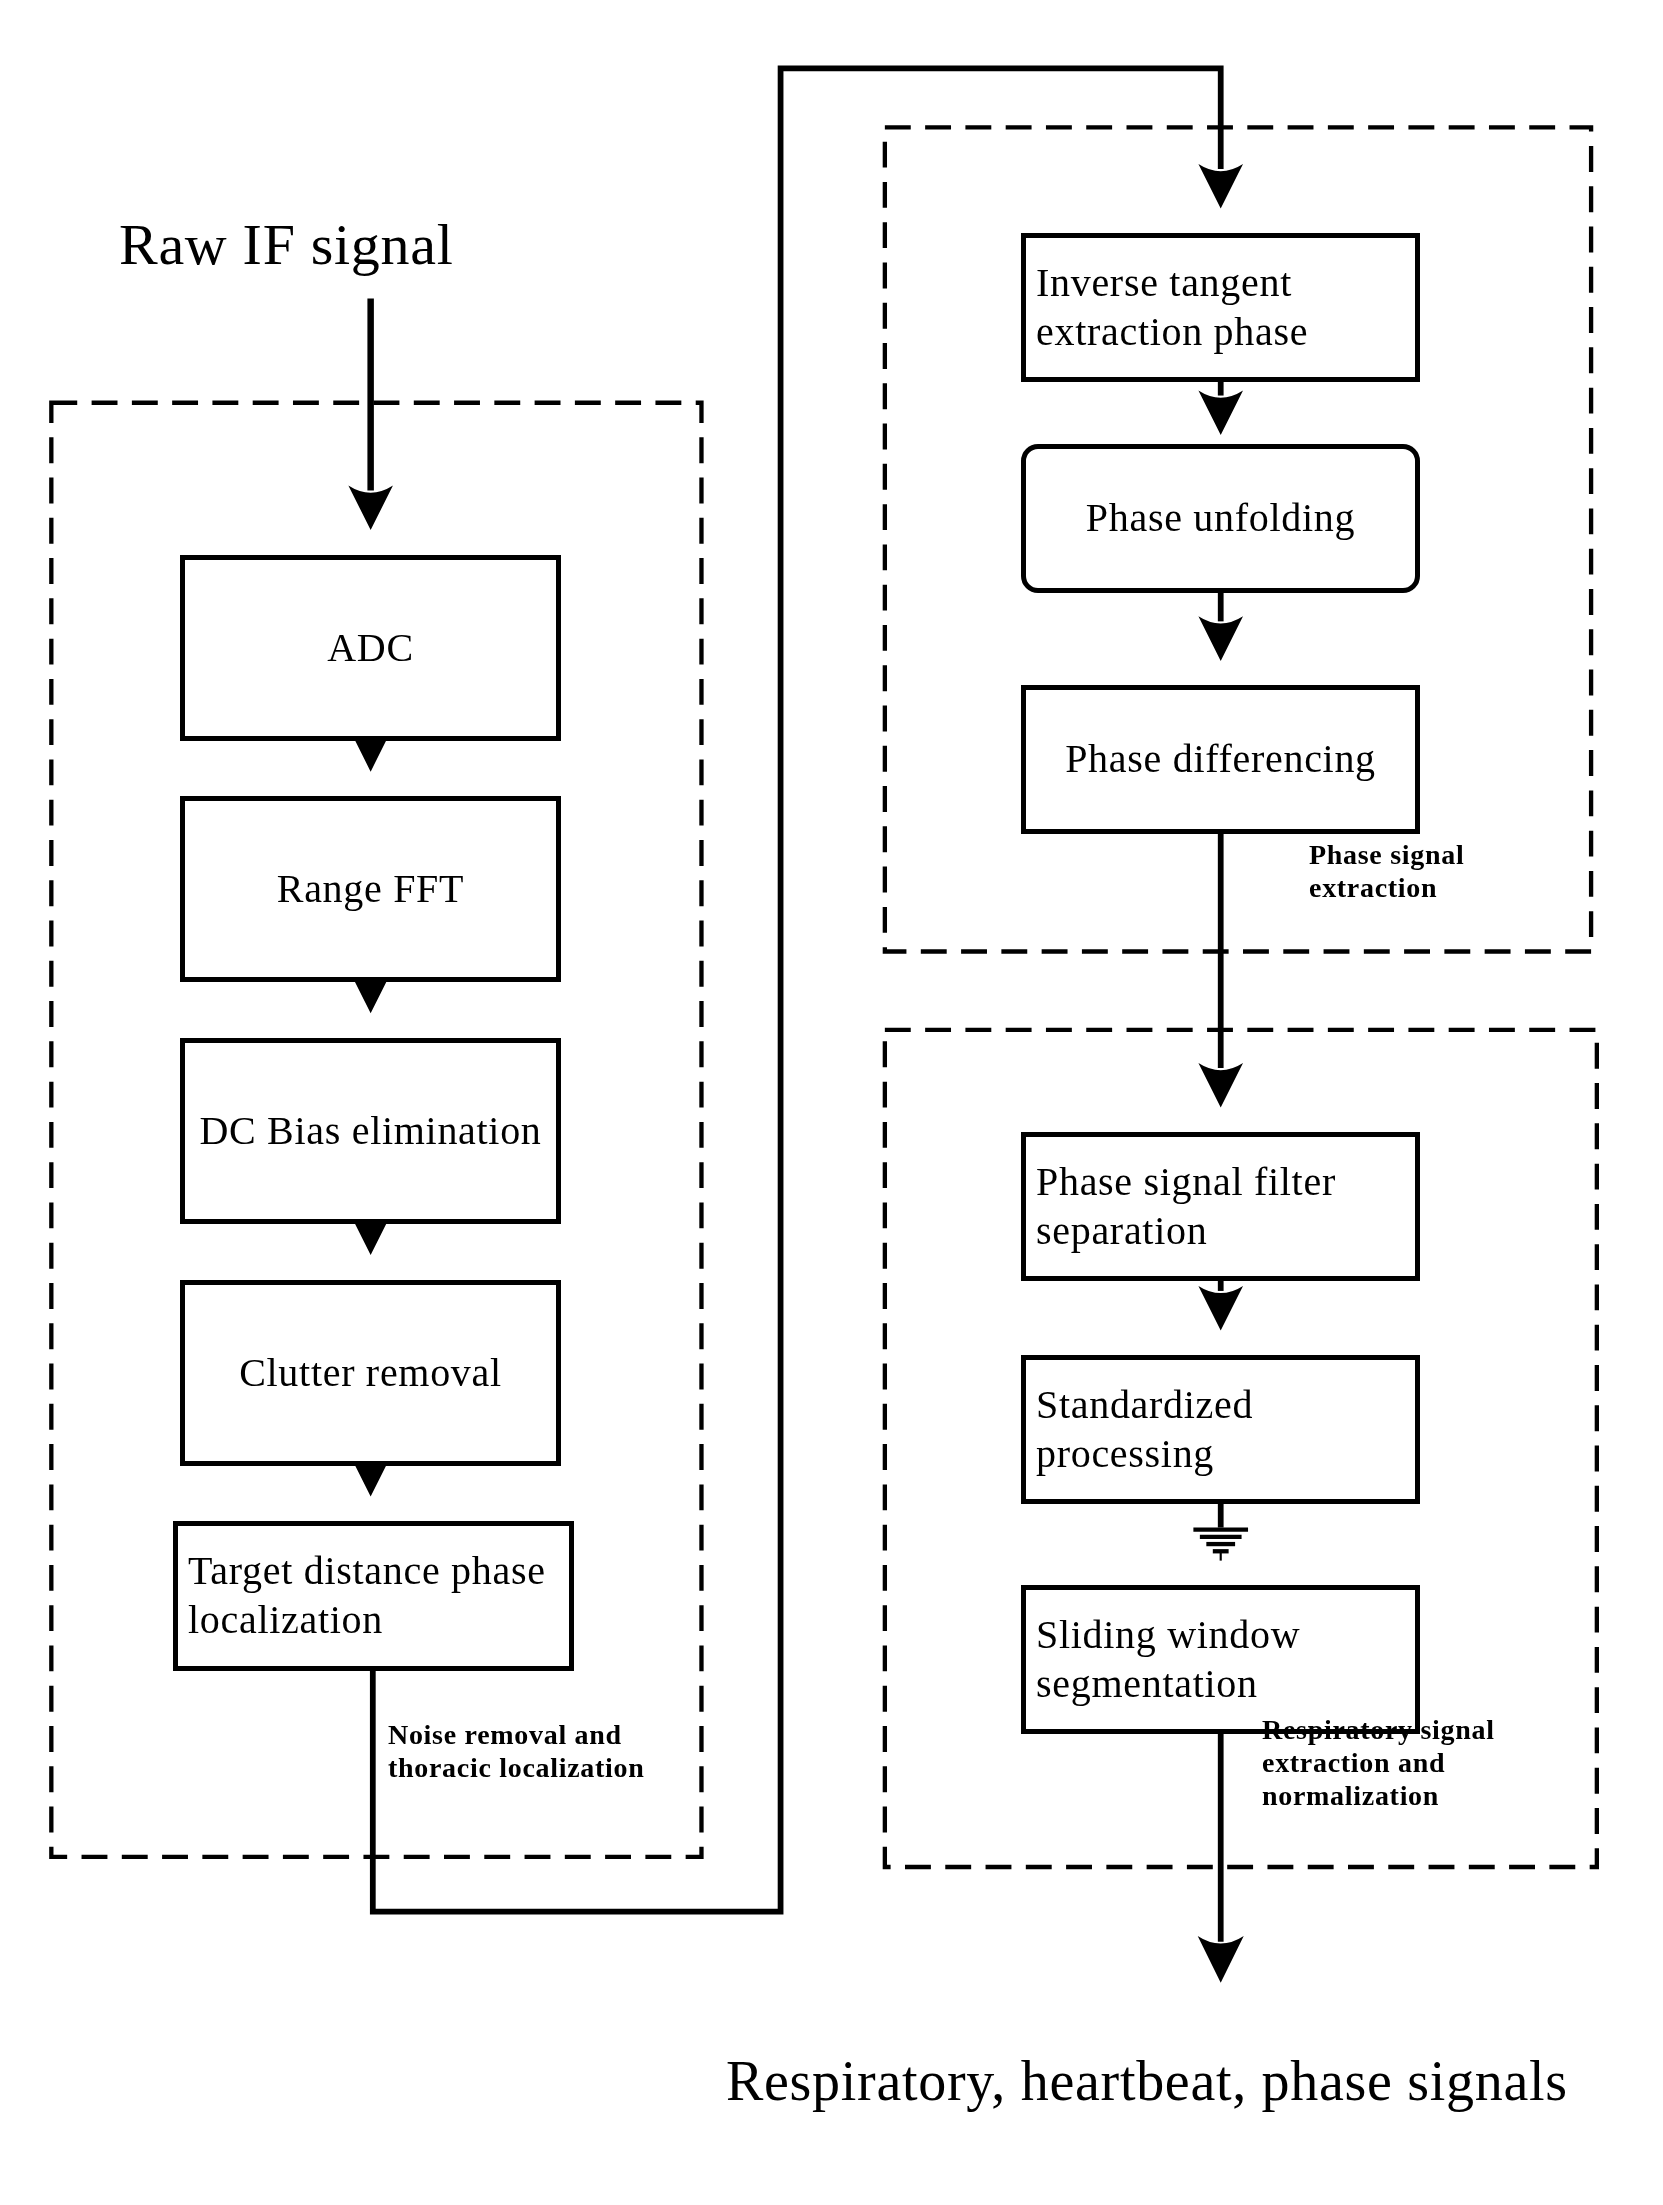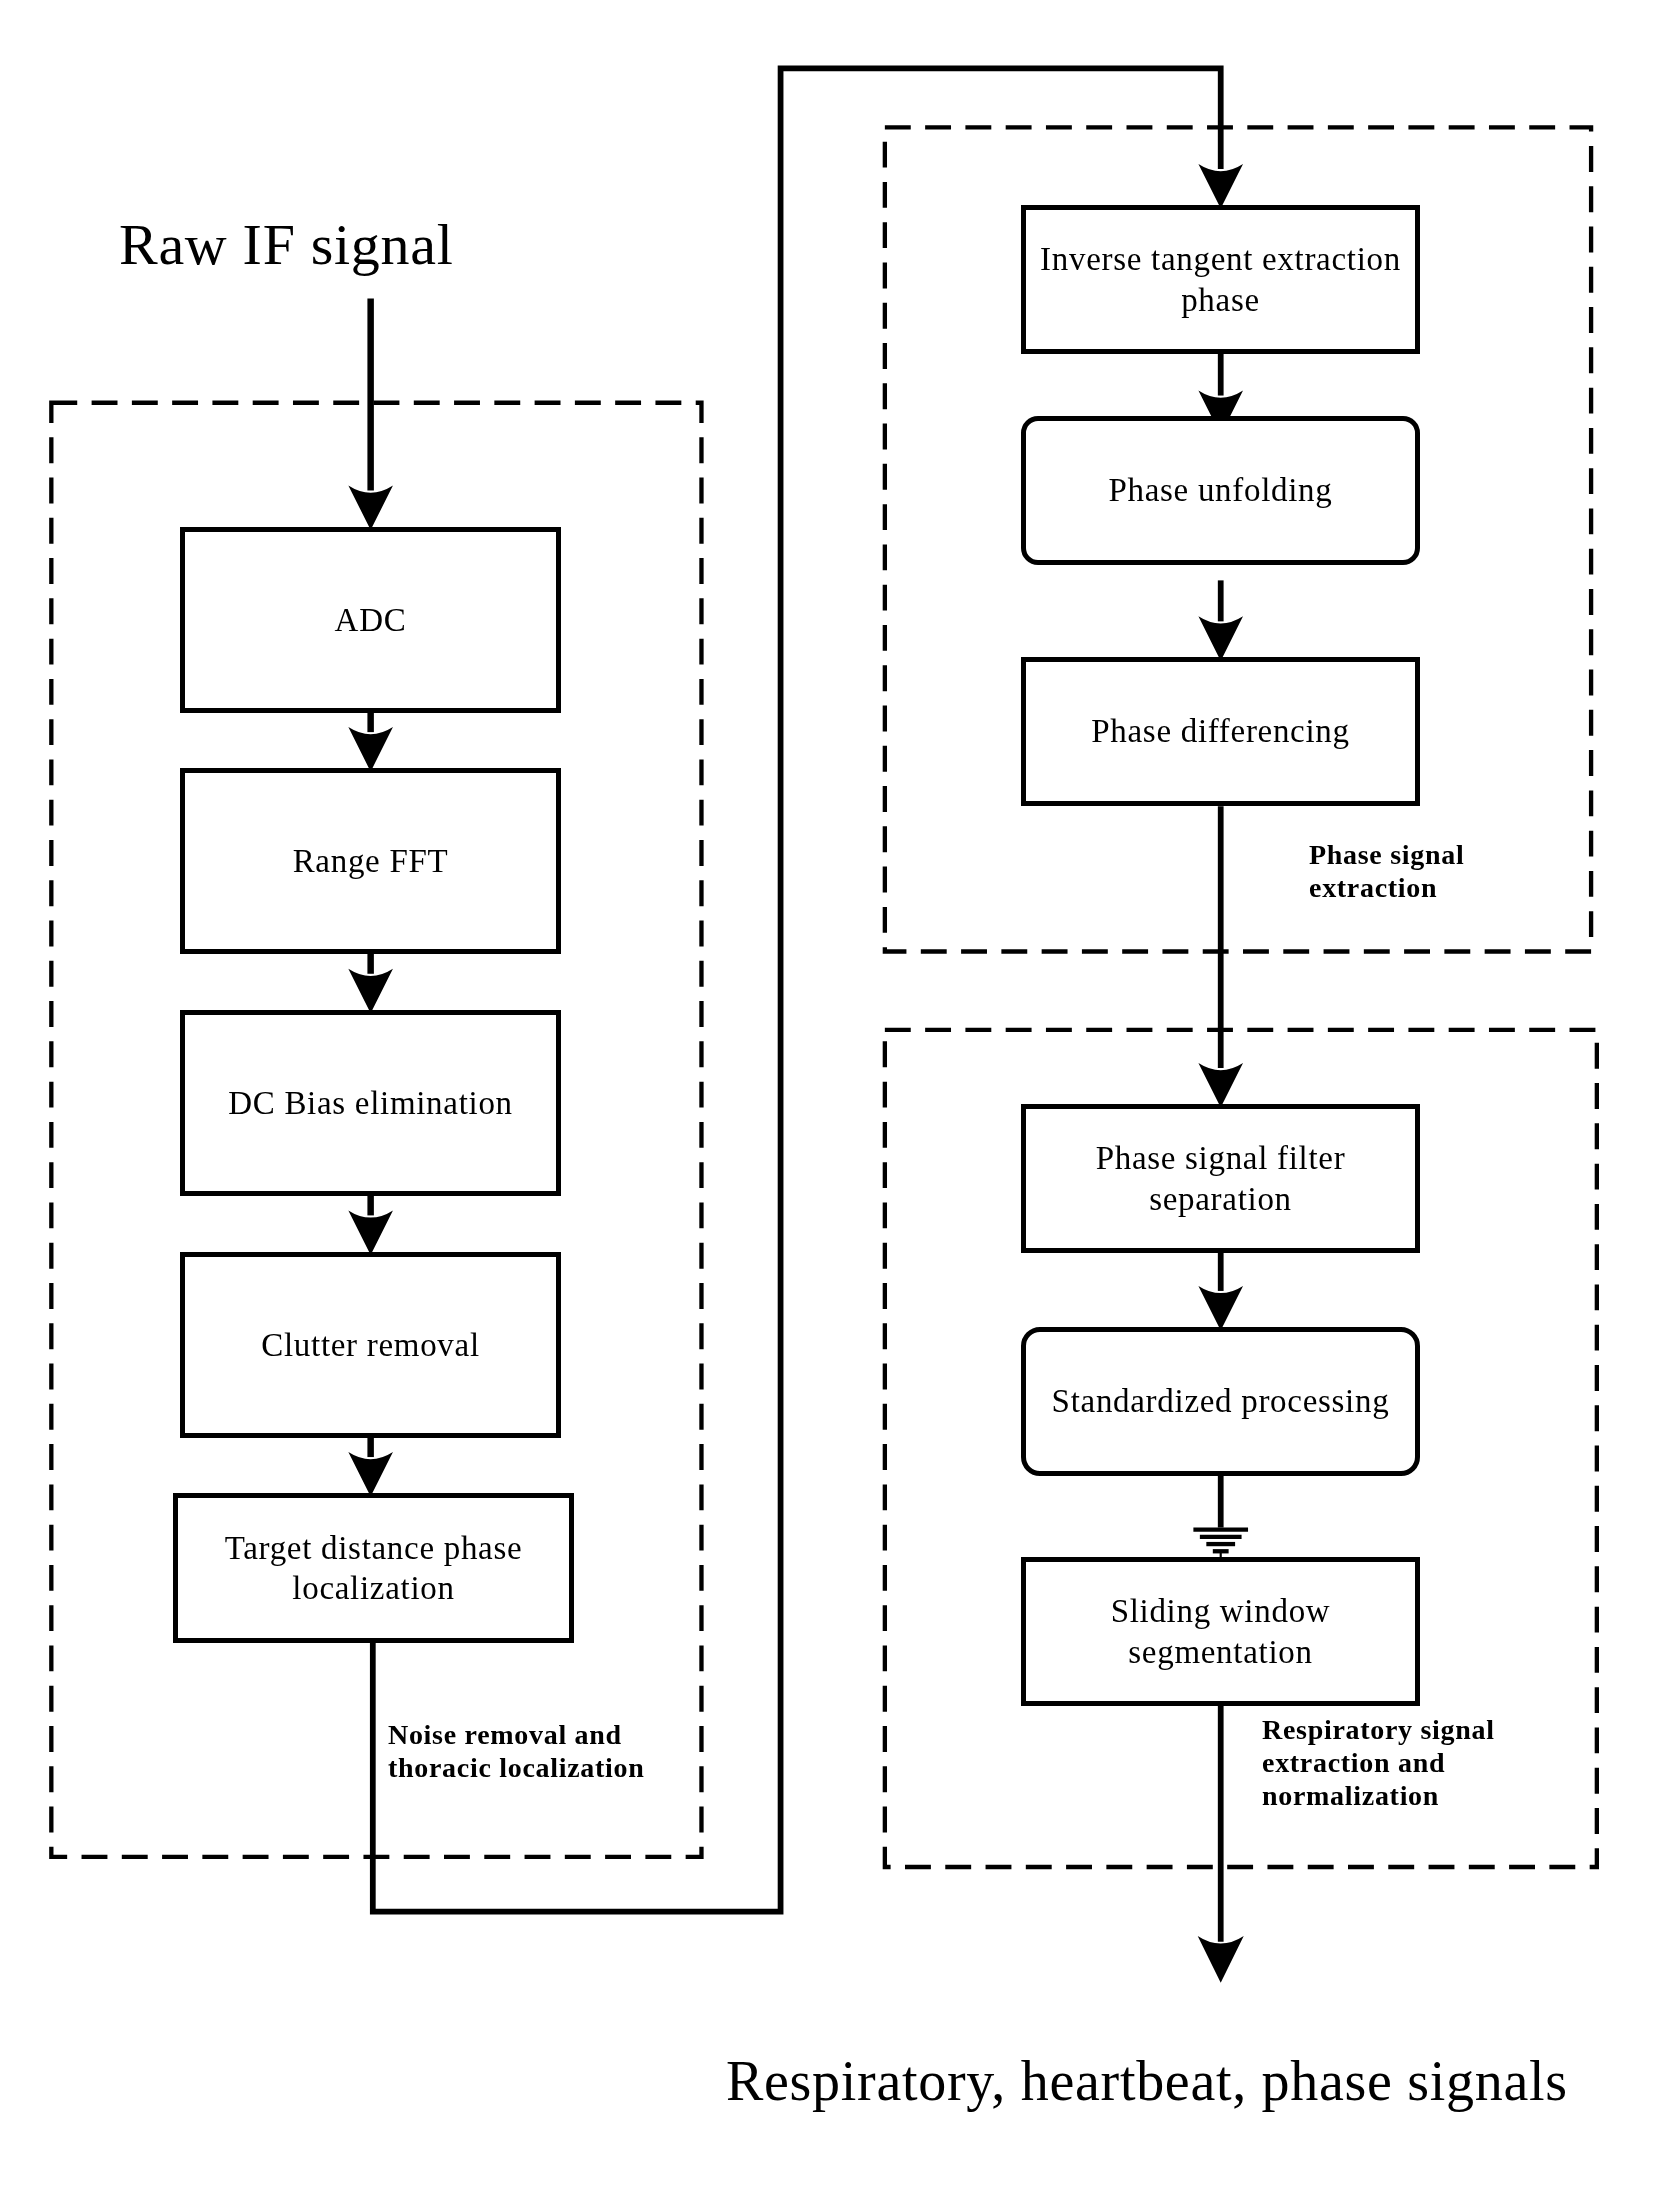--- a/index.html
+++ b/index.html
@@ -22,26 +22,26 @@
     z-index: 1;
   }
   .node {
     position: absolute;
     box-sizing: border-box;
     border: 5px solid #000000;
     background: #ffffff;
     display: flex;
     align-items: center;
     justify-content: center;
-    text-align: center;
-    font-size: 33px;
+    font-size: 40px;
     line-height: 1.22;
     letter-spacing: 0.7px;
     z-index: 2;
     padding: 2.9px 10px;
+    margin-top: 28px;
   }
   .left-node  { left: 180px; width: 381px; height: 186px; }
   .right-node { left: 1021px; width: 399px; height: 149px; }
   .free-label {
     position: absolute;
     text-align: left;
     z-index: 3;
     letter-spacing: 0.7px;
   }
   .title-label {
@@ -140,21 +140,21 @@
     </div>
   <div class="node right-node" style="top:416px;border-radius:17px;">
       <span>Phase unfolding</span>
     </div>
   <div class="node right-node" style="top:657px;">
       <span>Phase differencing</span>
     </div>
   <div class="node right-node" style="top:1104px;">
       <span>Phase signal filter separation</span>
     </div>
-  <div class="node right-node" style="top:1327px;border-radius:19px;">
+  <div class="node right-node" style="top:1327px;">
       <span>Standardized processing</span>
     </div>
   <div class="node right-node" style="top:1557px;">
       <span>Sliding window segmentation</span>
     </div>
 
   <div class="free-label group-label" style="left:388px; top:1718px; width:302px;">Noise removal and thoracic localization</div>
   <div class="free-label group-label" style="left:1309px; top:838px; width:288px;">Phase signal extraction</div>
   <div class="free-label group-label" style="left:1262px; top:1713px; width:367px;">Respiratory signal extraction and normalization</div>
 

